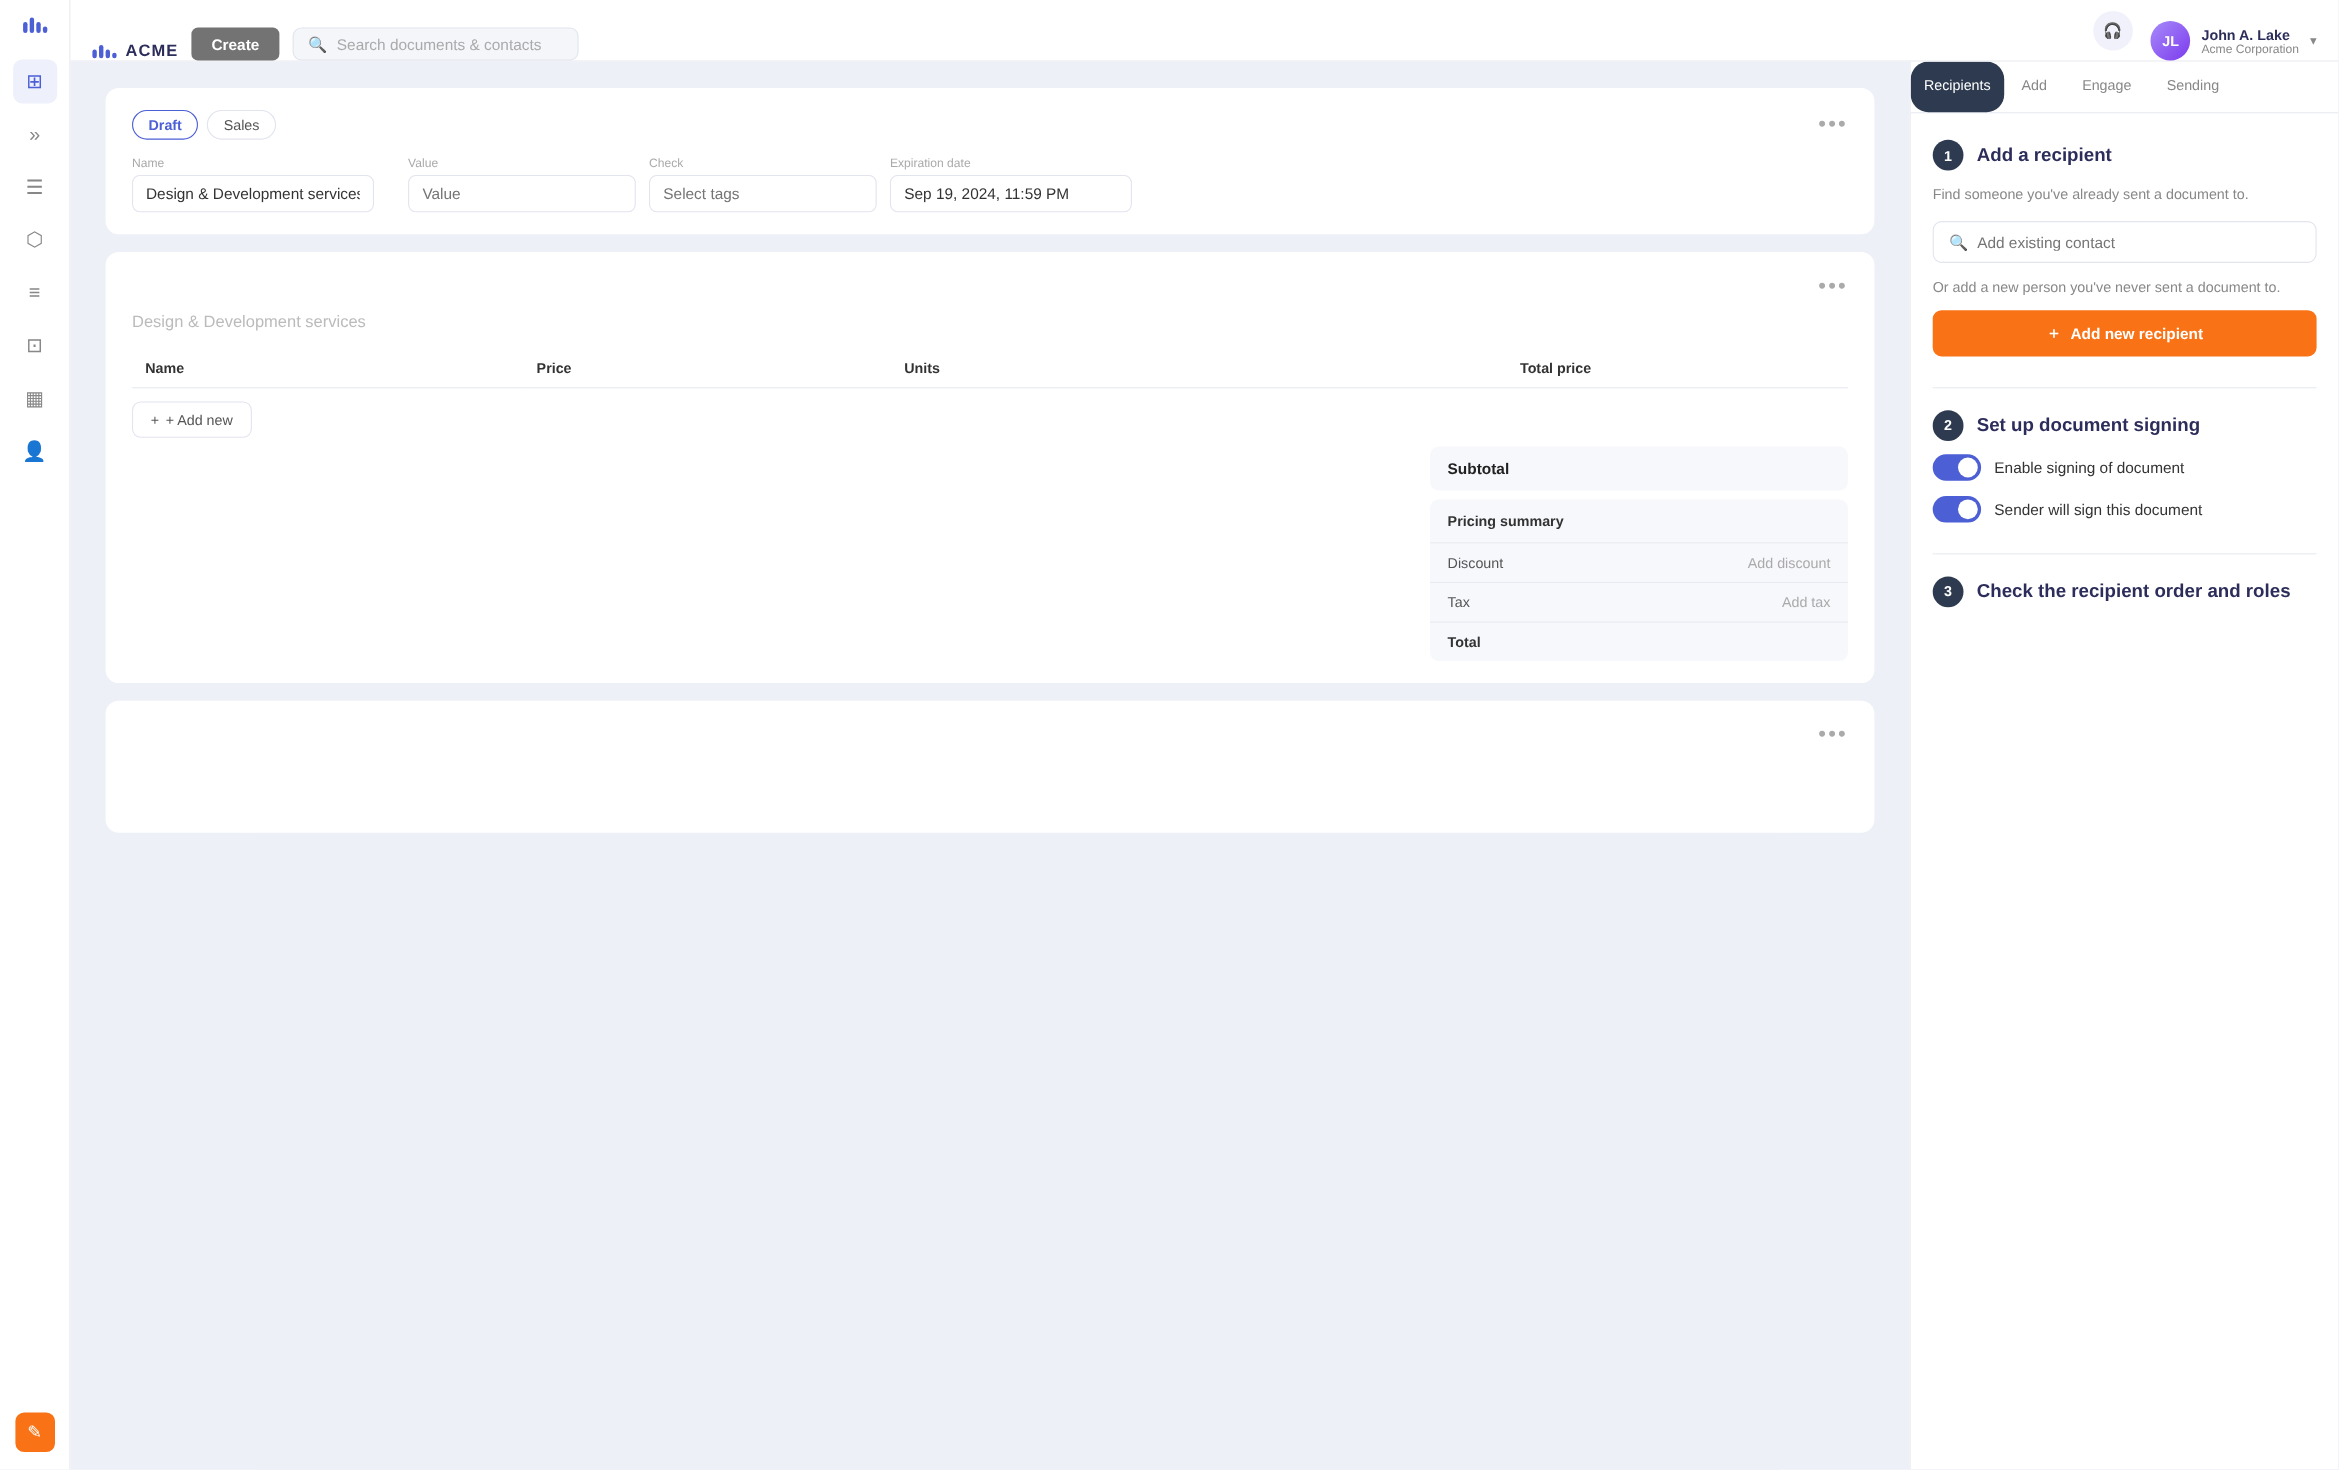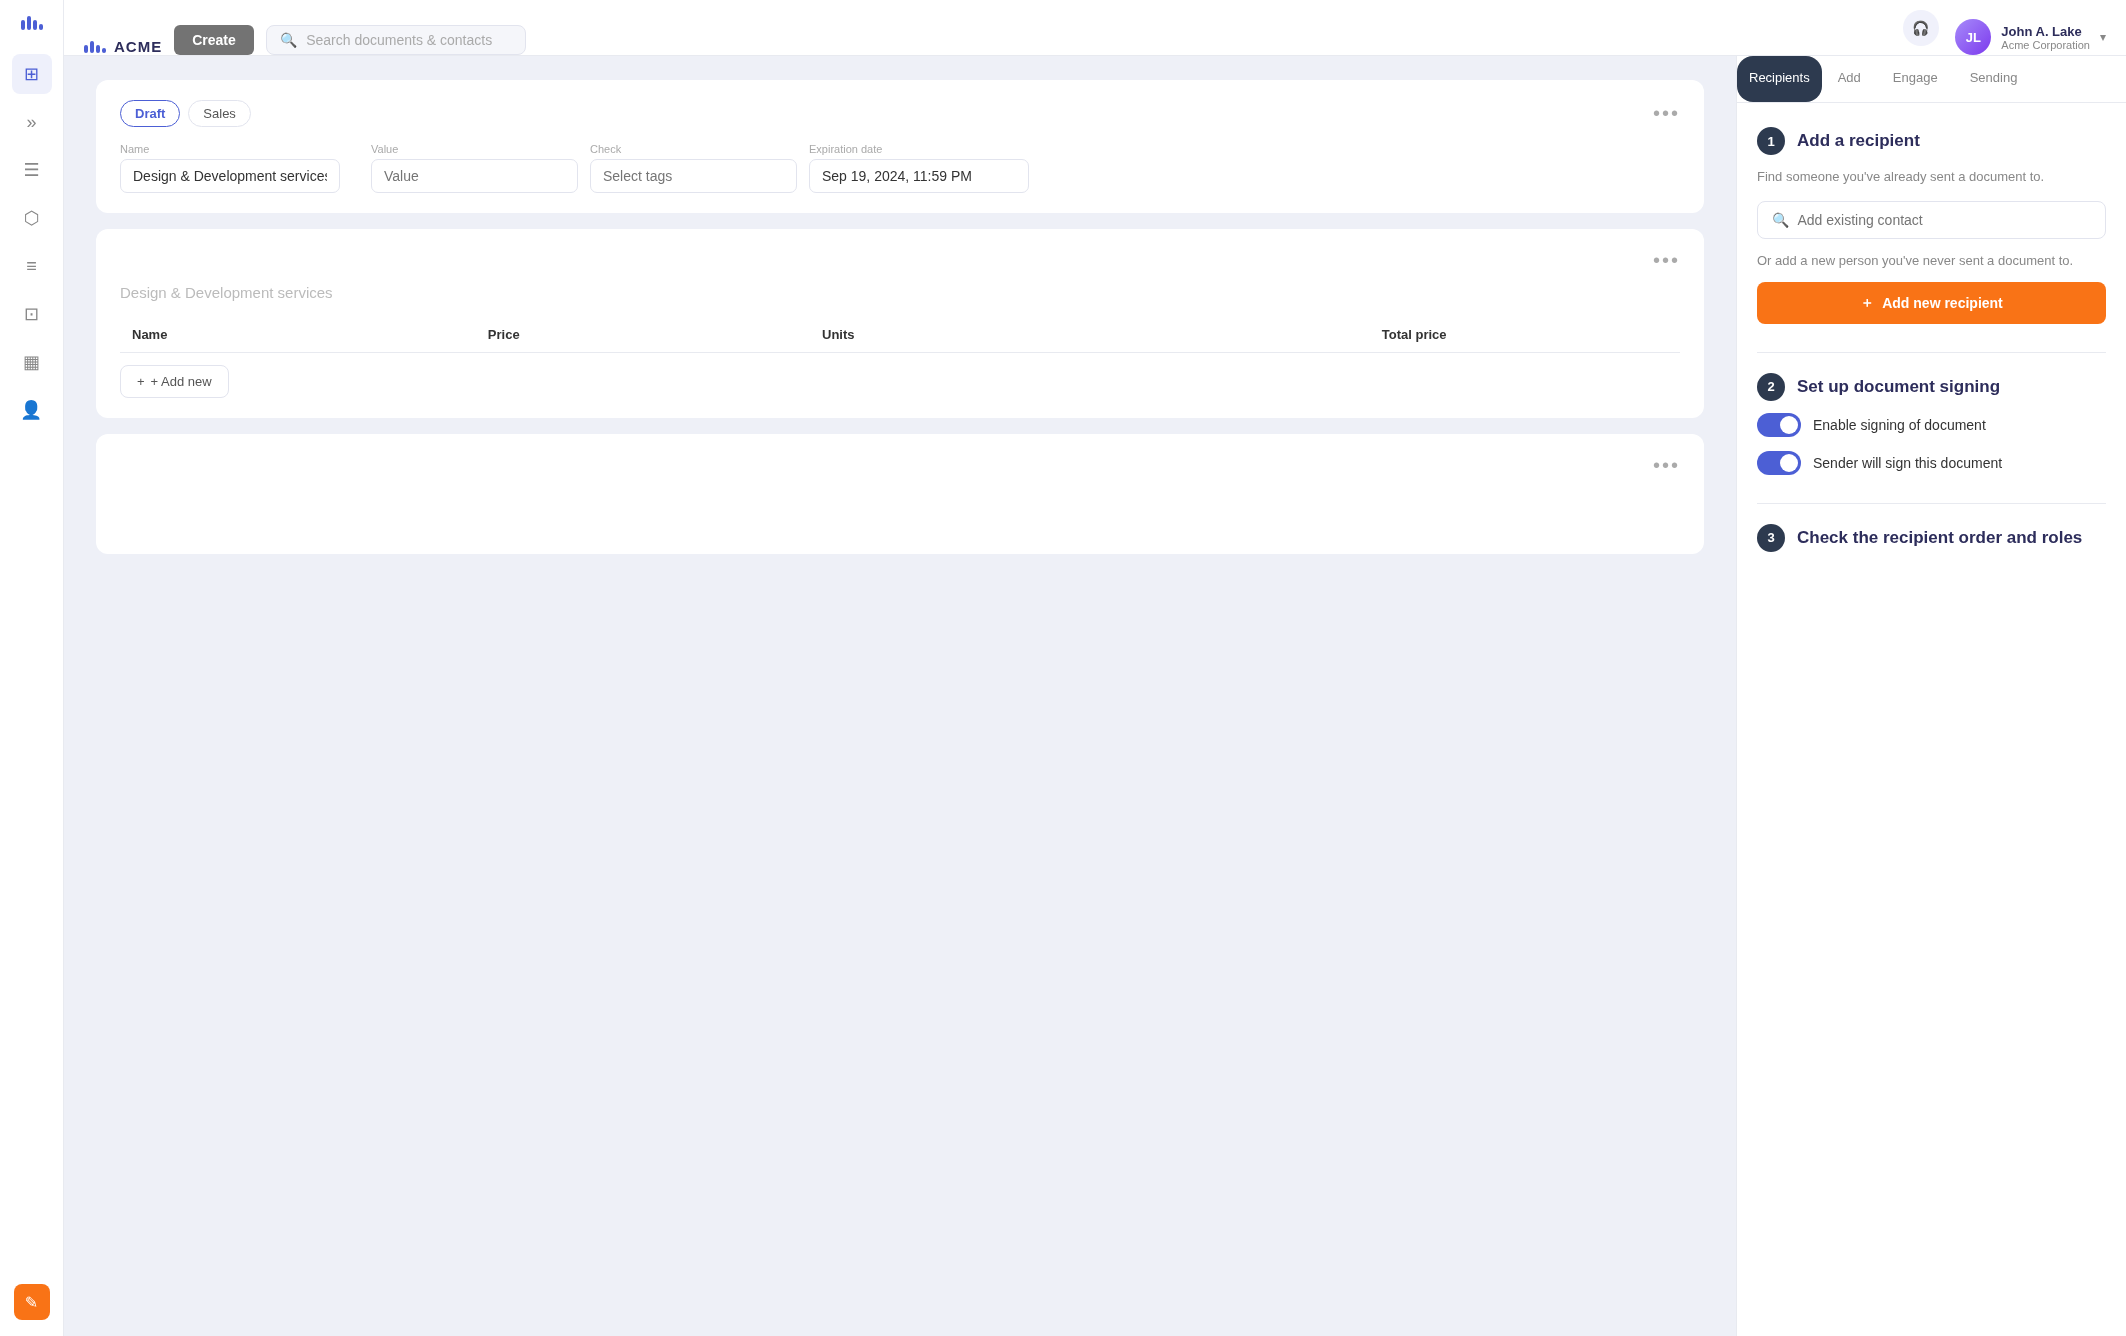--- a/index.html
+++ b/index.html
@@ -245,20 +245,42 @@
           </thead>
           <tbody>
           </tbody>
         </table>
 
         <button class="add-new-btn">
           <span>+</span>
           <span>+ Add new</span>
         </button>
 
+        <div class="pricing-area">
+          <div class="pricing-box">
+            <div class="subtotal-row">
+              <span>Subtotal</span>
+            </div>
+            <div class="pricing-summary-box">
+              <div class="pricing-summary-title">Pricing summary</div>
+              <div class="pricing-row">
+                <span>Discount</span>
+                <span class="add-link">Add discount</span>
+              </div>
+              <div class="pricing-row">
+                <span>Tax</span>
+                <span class="add-link">Add tax</span>
+              </div>
+              <div class="pricing-row">
+                <span>Total</span>
+                <span></span>
+              </div>
+            </div>
+          </div>
+        </div>
       </div>
 
       <div class="typing-card">
         <div class="typing-card-header">
           <span class="three-dots">•••</span>
         </div>
       </div>
 
     </div>
 

